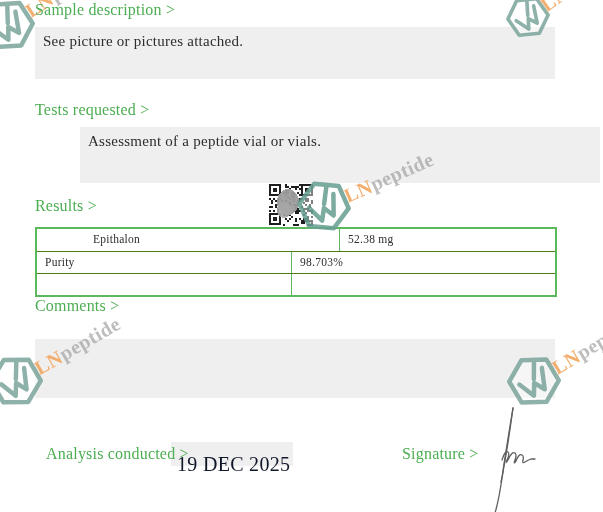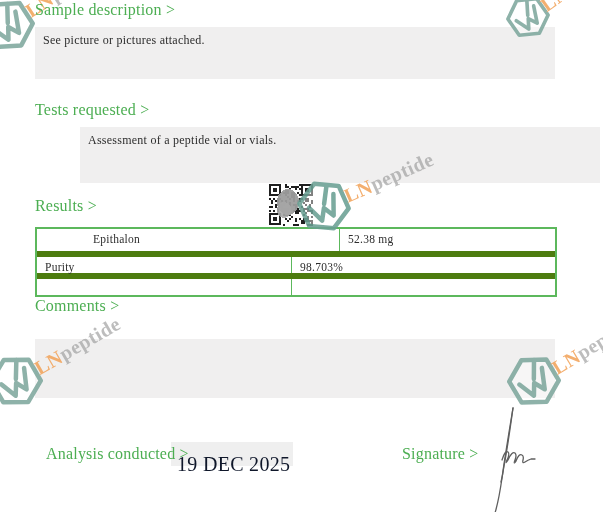--- a/index.html
+++ b/index.html
@@ -17,30 +17,30 @@
     letter-spacing:0.2px;
     z-index:40;
     white-space:nowrap;
   }
   .graybox{
     position:absolute;
     left:35px;width:520px;
     background:#f0efef;
     box-sizing:border-box;
     padding:6px 8px;
-    font-size:12px;
+    font-size:15px;
     color:#2d2d2d;
     letter-spacing:0.25px;
     z-index:1;
   }
   .rtable{
     position:absolute;left:35px;top:227px;width:518px;
     border:2px solid #5cb85c;background:#ffffff;z-index:2;
   }
-  .rrow{display:flex;height:22px;border-top:6px solid #4d7c0f;box-sizing:border-box;}
+  .rrow{display:flex;height:22px;border-top:1px solid #4d7c0f;box-sizing:border-box;}
   .rrow:first-child{border-top:none;padding-left:48px;}
   .rcell-name{
     width:255px;box-sizing:border-box;border-right:1px solid #5cb85c;
     padding:4px 0 0 8px;font-size:11.5px;color:#2d2d2d;letter-spacing:0.25px;
   }
   .rcell-value{flex:1;padding:4px 0 0 8px;font-size:11.5px;color:#2d2d2d;letter-spacing:0.25px;}
   .qr{position:absolute;left:268px;top:183px;width:46px;height:43px;z-index:5;}
   .date-box{
     position:absolute;left:171px;top:442px;width:122px;height:24px;
     background:#efefef;box-sizing:border-box;padding:11px 0 0 6px;

